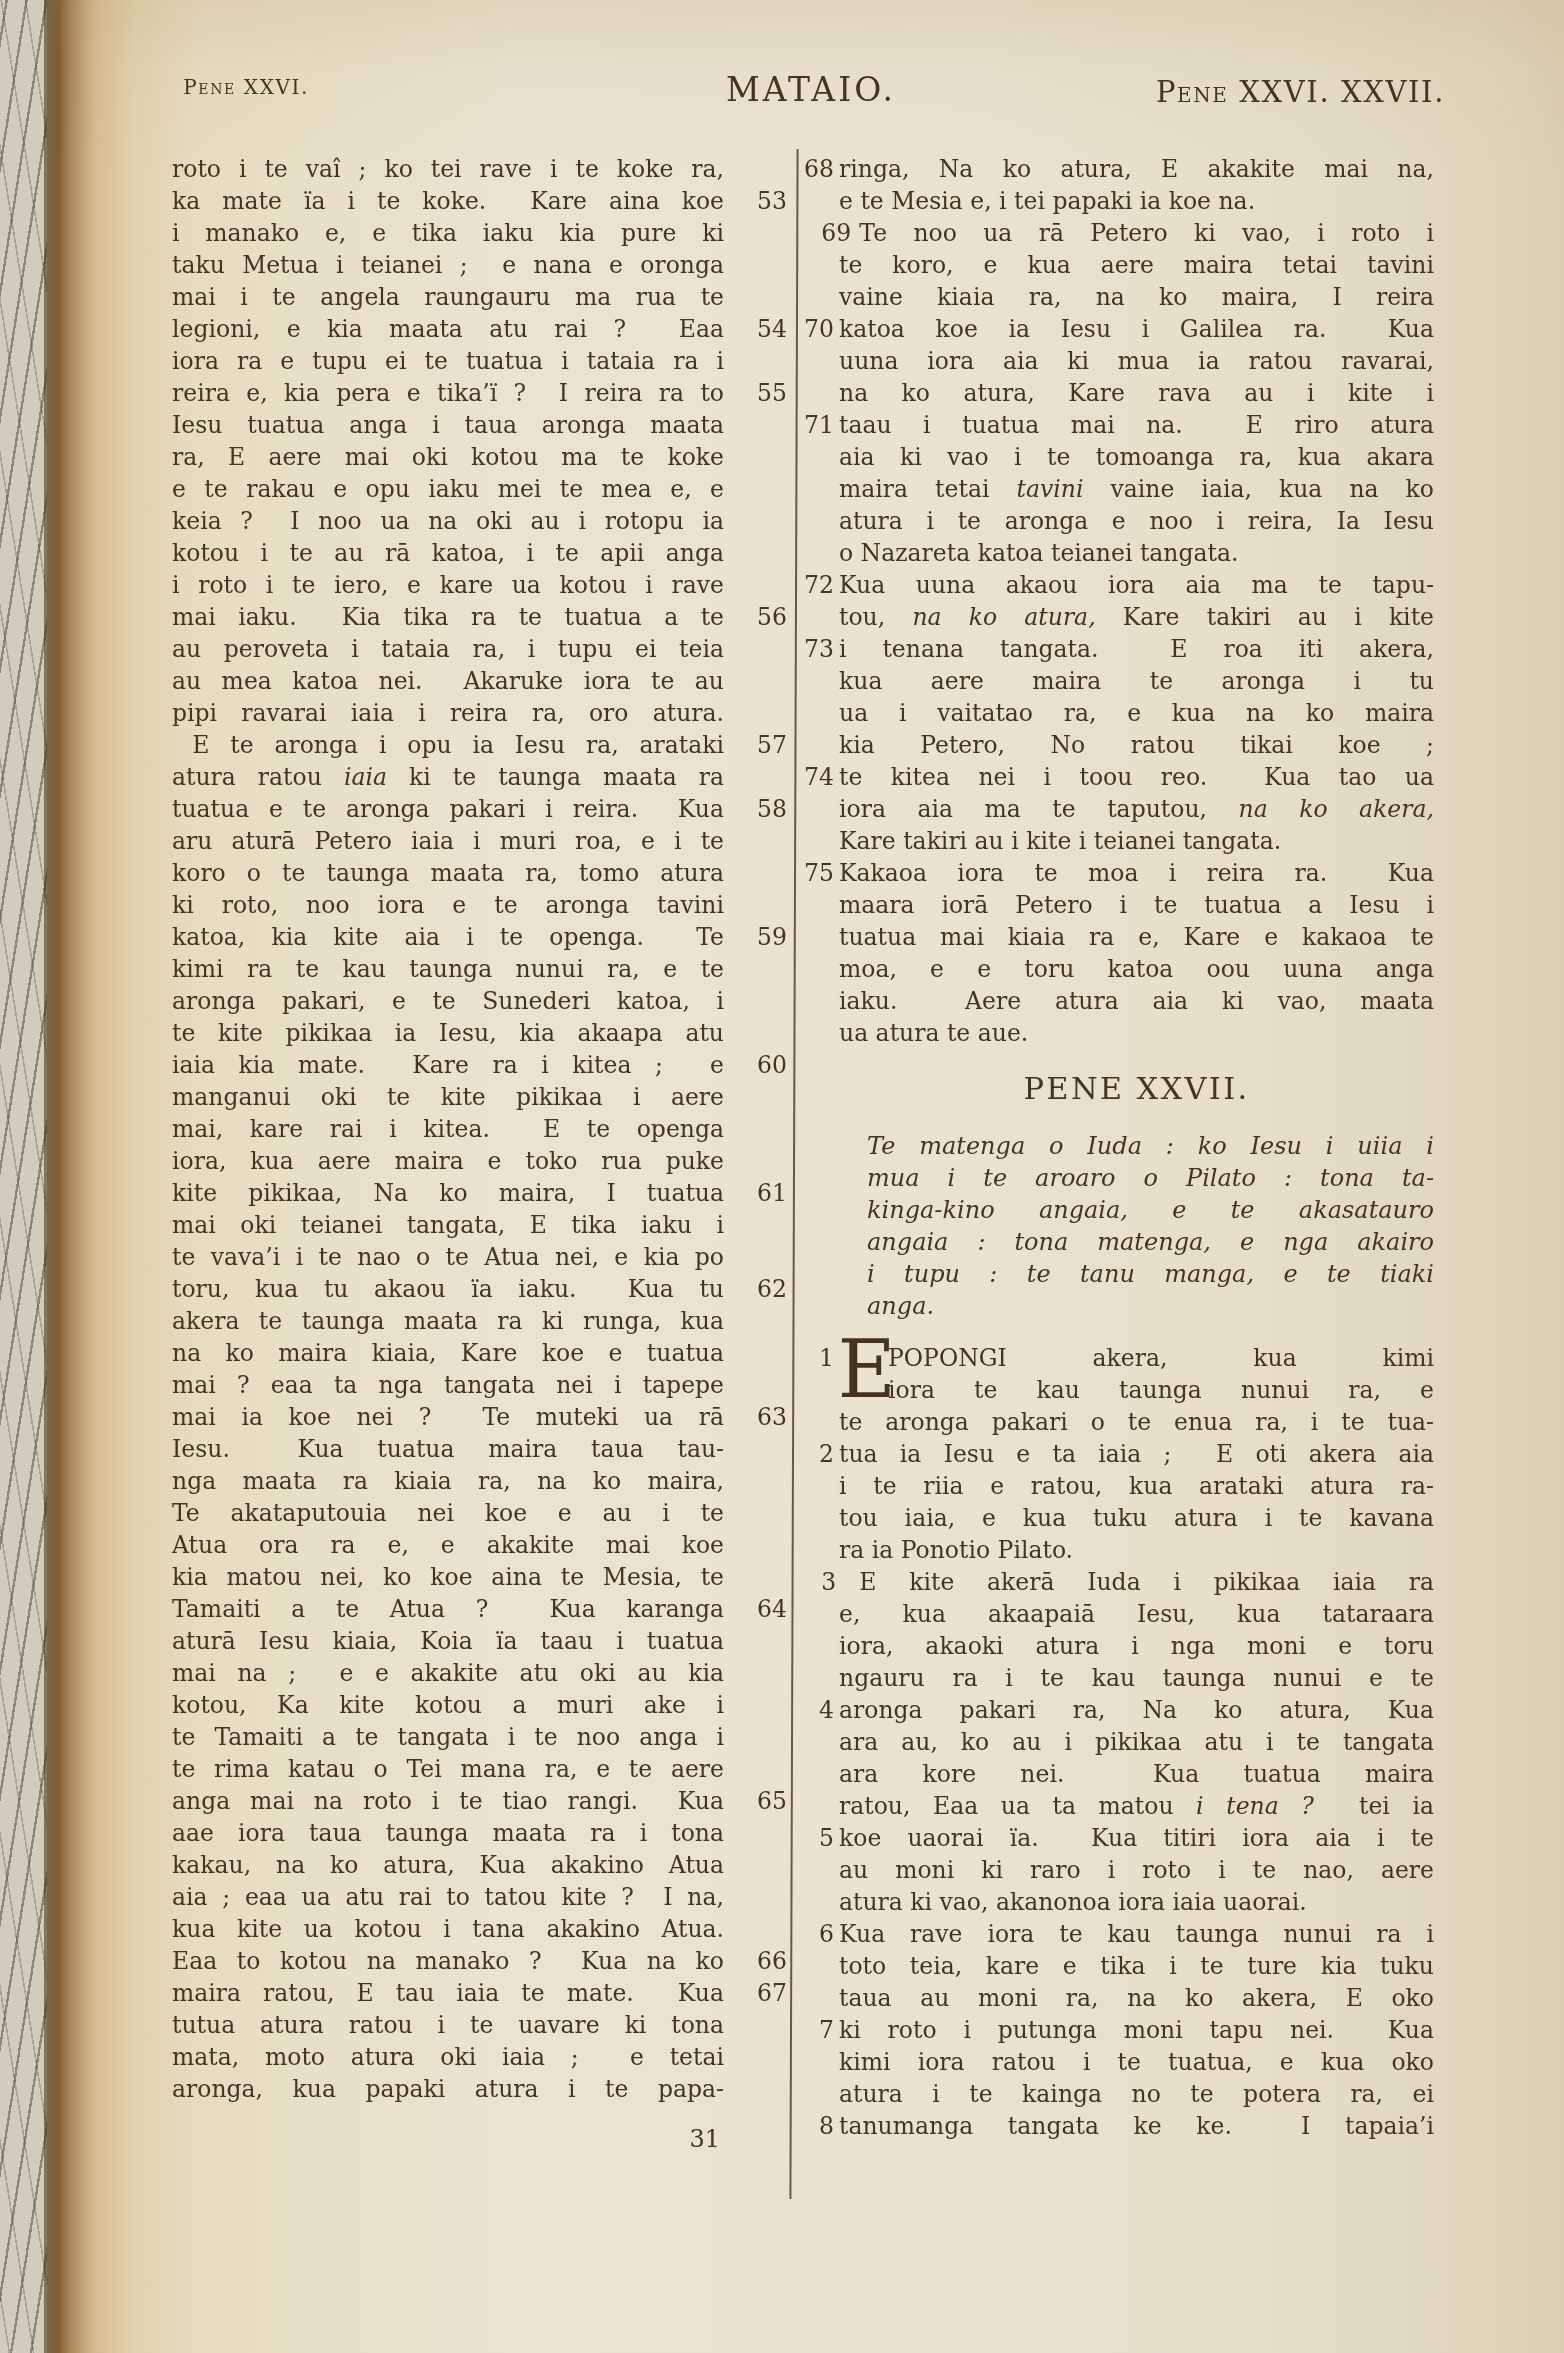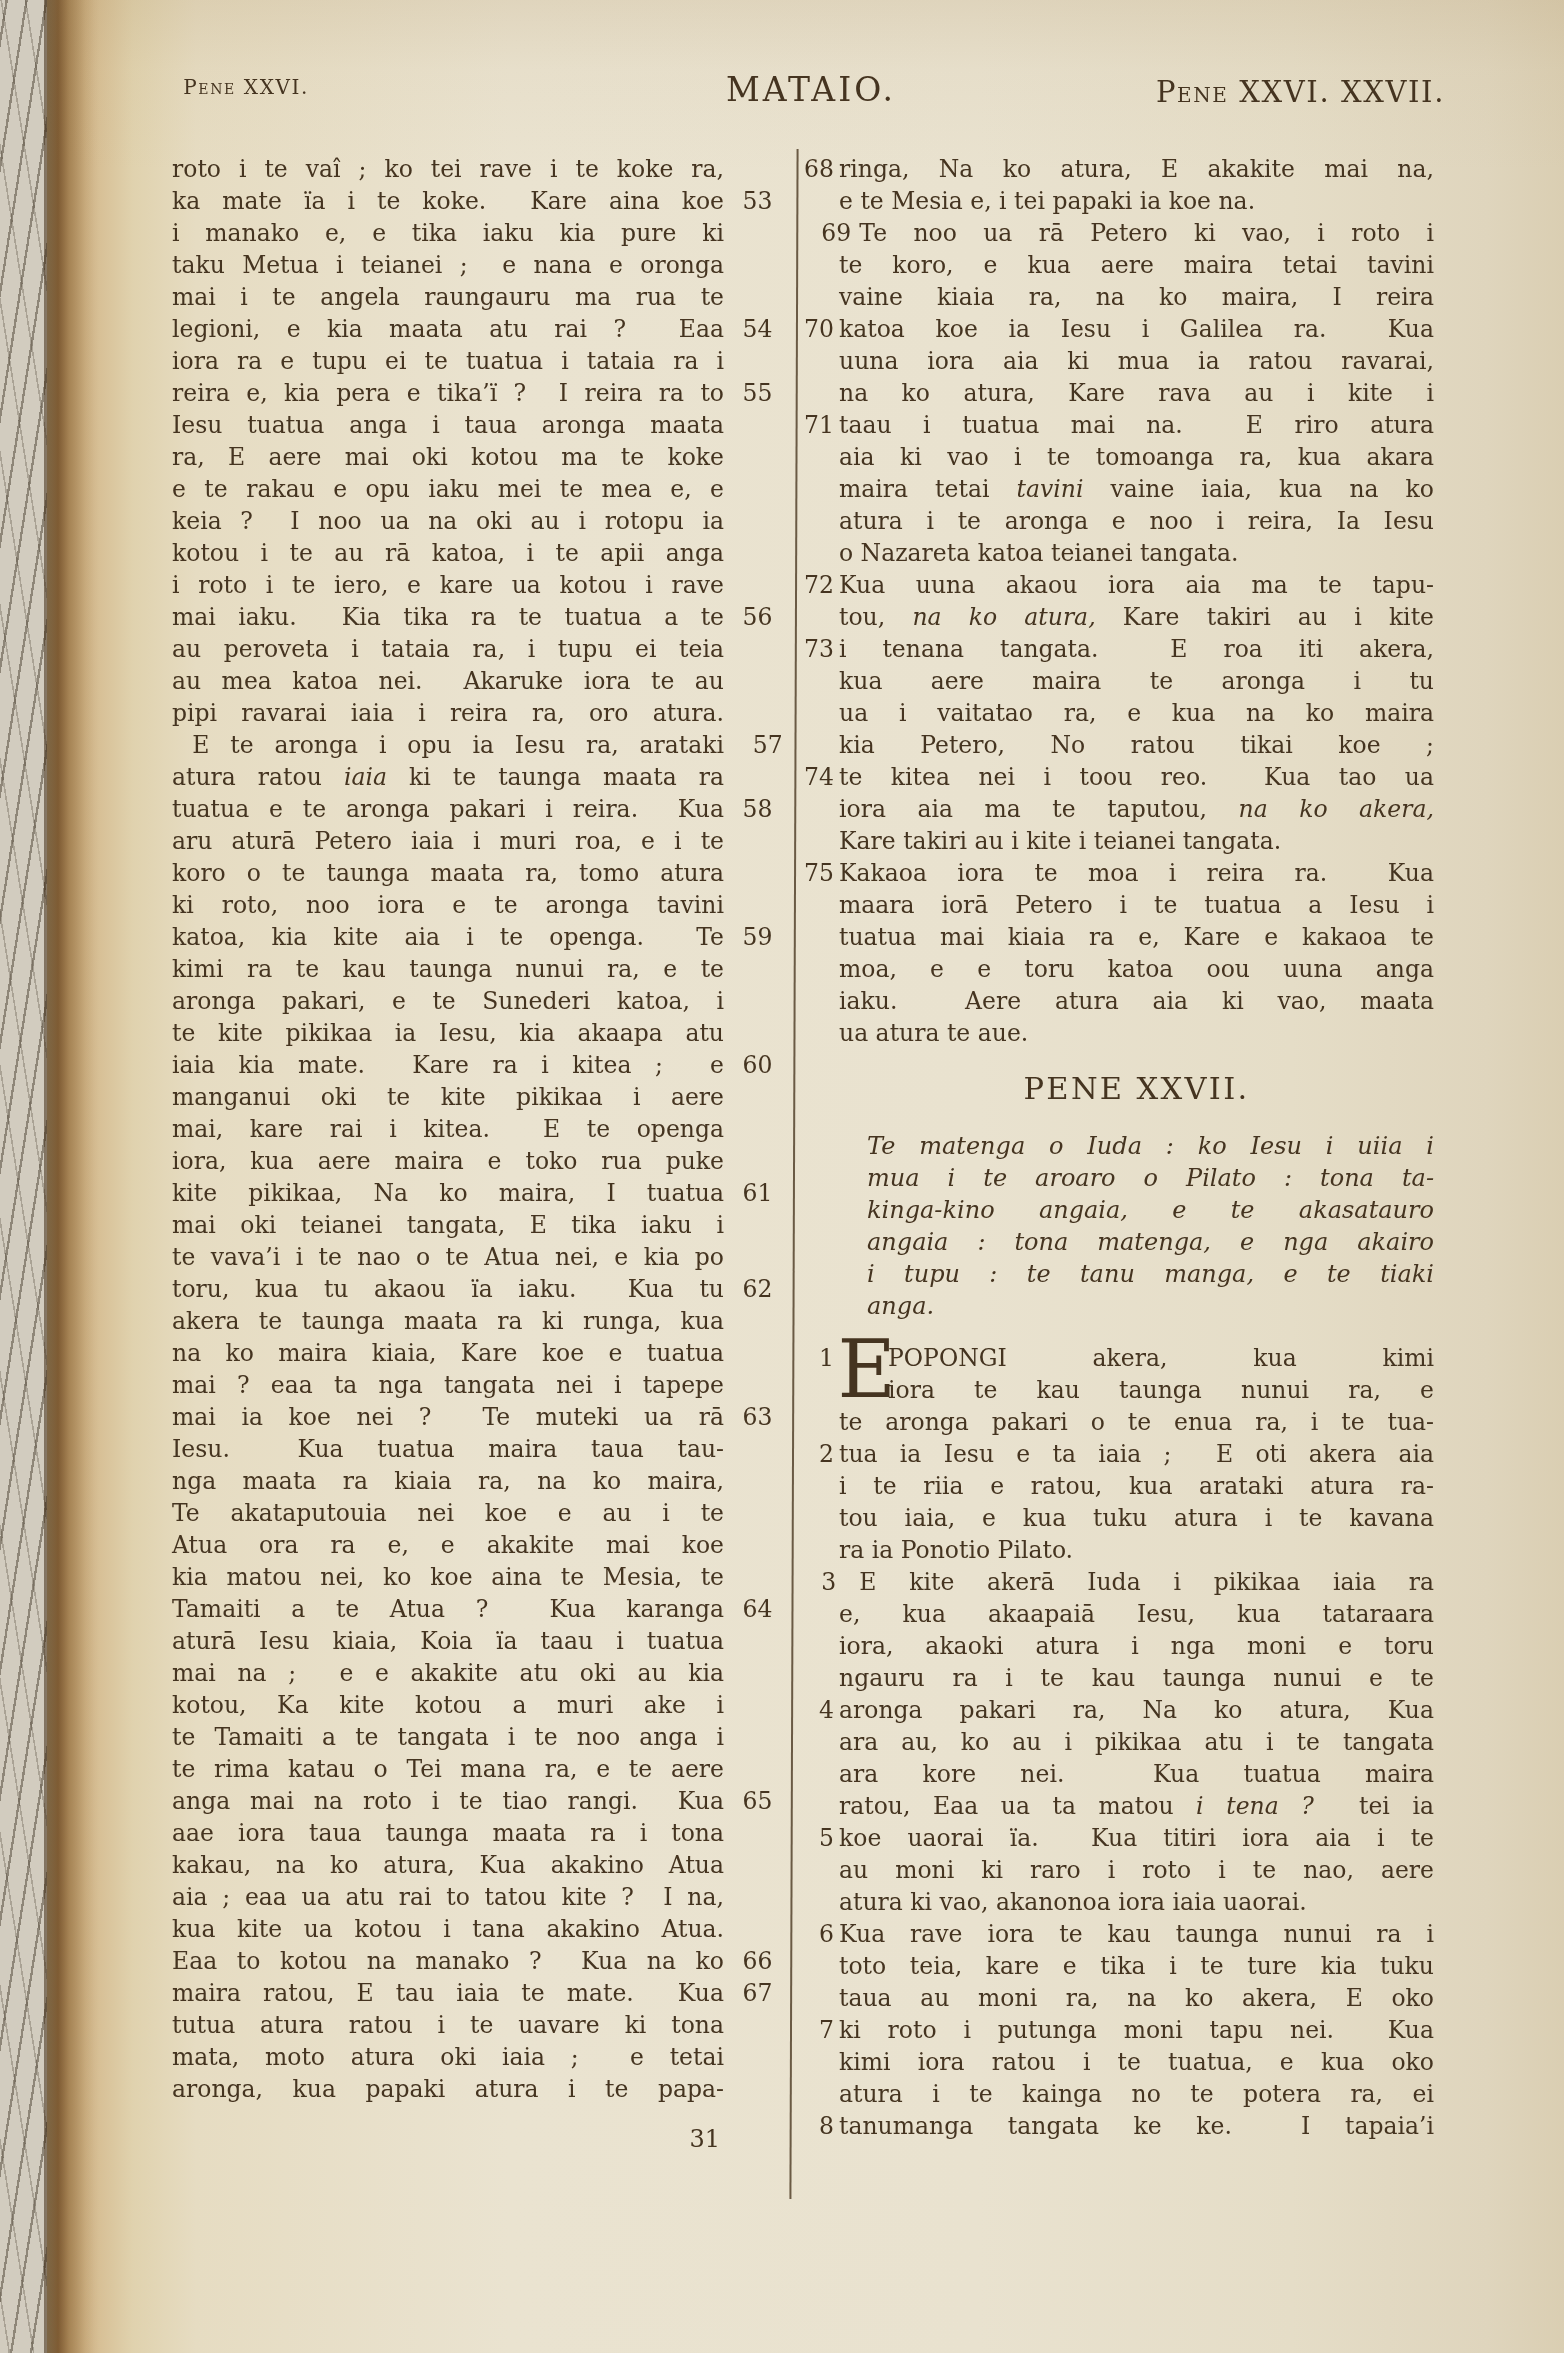--- a/index.html
+++ b/index.html
@@ -55,21 +55,21 @@
   #colL{left:172px;width:552px;}
   #colR{left:839px;width:595px;}
   .line{
     position:relative;height:32px;line-height:32px;font-size:23.5px;
     text-align:justify;text-align-last:justify;white-space:pre-wrap;
   }
   .line.nj{text-align-last:left;}
   .line.ind{text-indent:20.3px;}
   .line.dcpad{padding-left:49px;}
   .vnum{position:absolute;top:0;font-size:23.5px;text-align-last:auto;}
-  .vnum.r{right:-63px;width:59px;text-align:center;}
+  .vnum.r{right:-63px;width:59px;text-align:right;}
   .vnum.l{left:-38px;width:33px;text-align:right;}
   .dropcap{
     position:absolute;left:-1.6px;top:-5.5px;font-size:80px;line-height:66px;font-weight:normal;
   }
   #rc-heading{
     text-align:center;font-size:30.5px;letter-spacing:2.3px;
     margin-top:21px;margin-bottom:22px;height:38px;line-height:38px;
   }
   .sline{
     position:relative;font-style:italic;font-size:24px;height:32px;line-height:32px;

